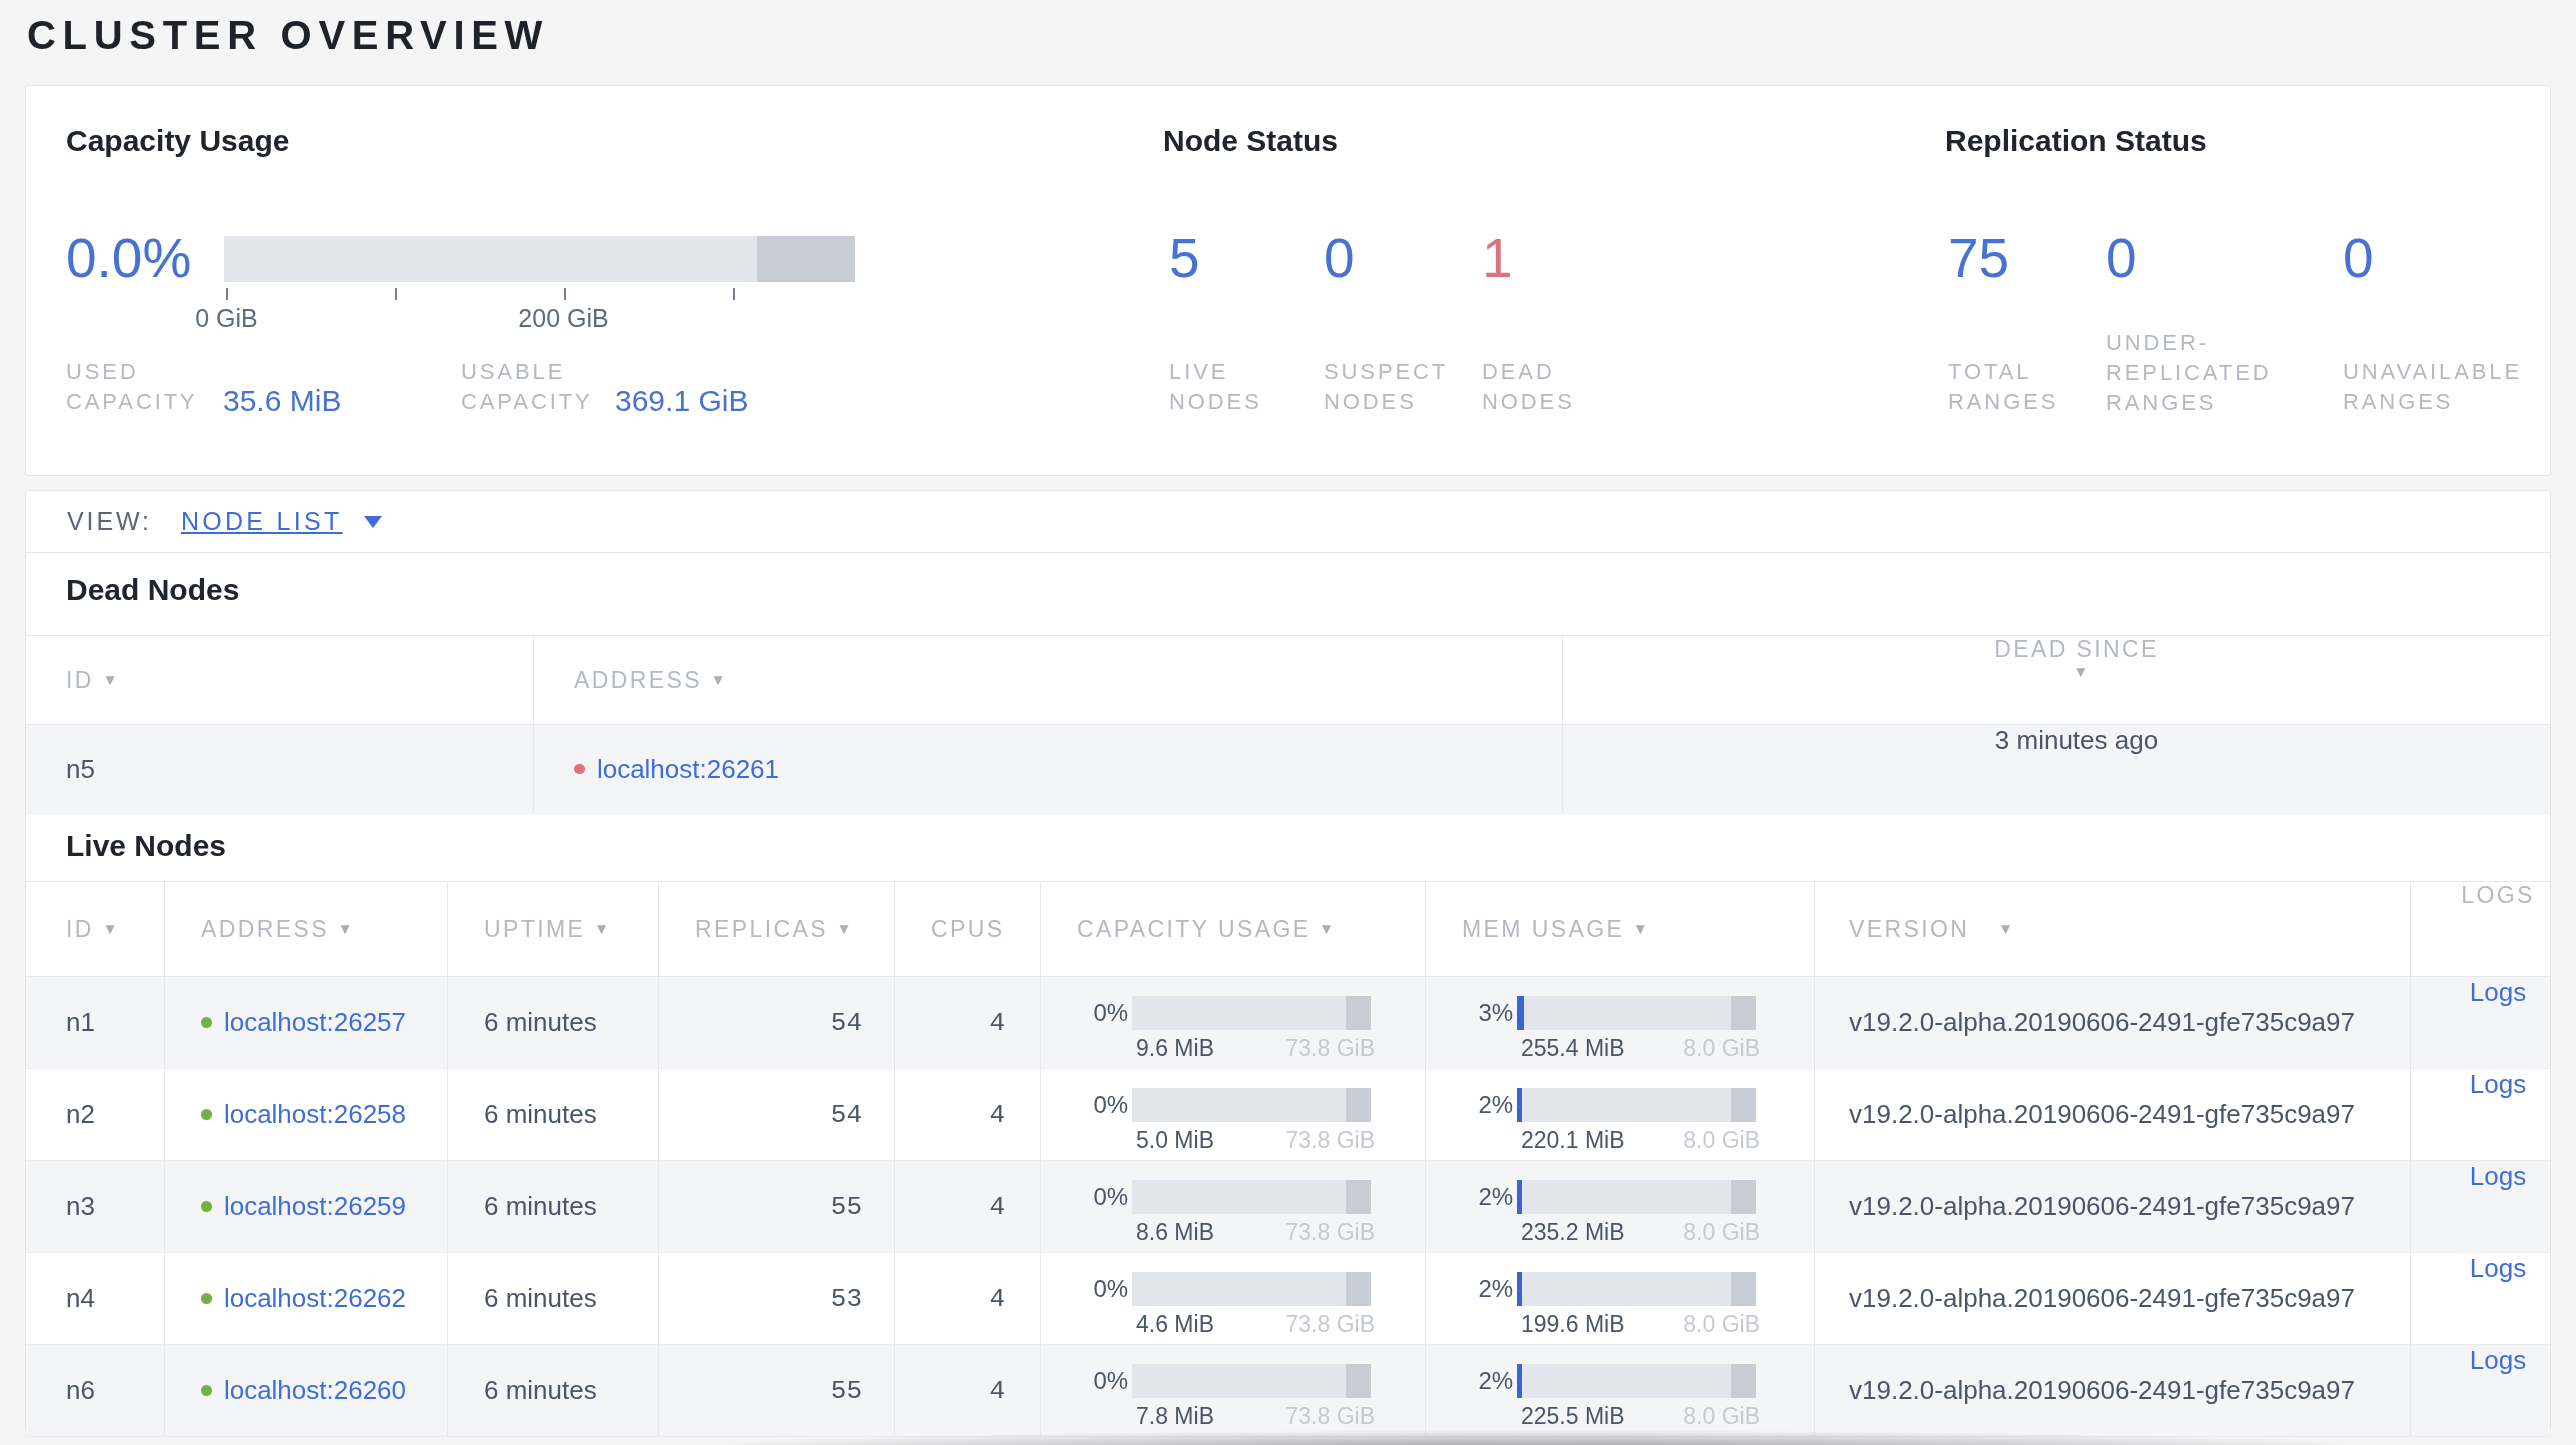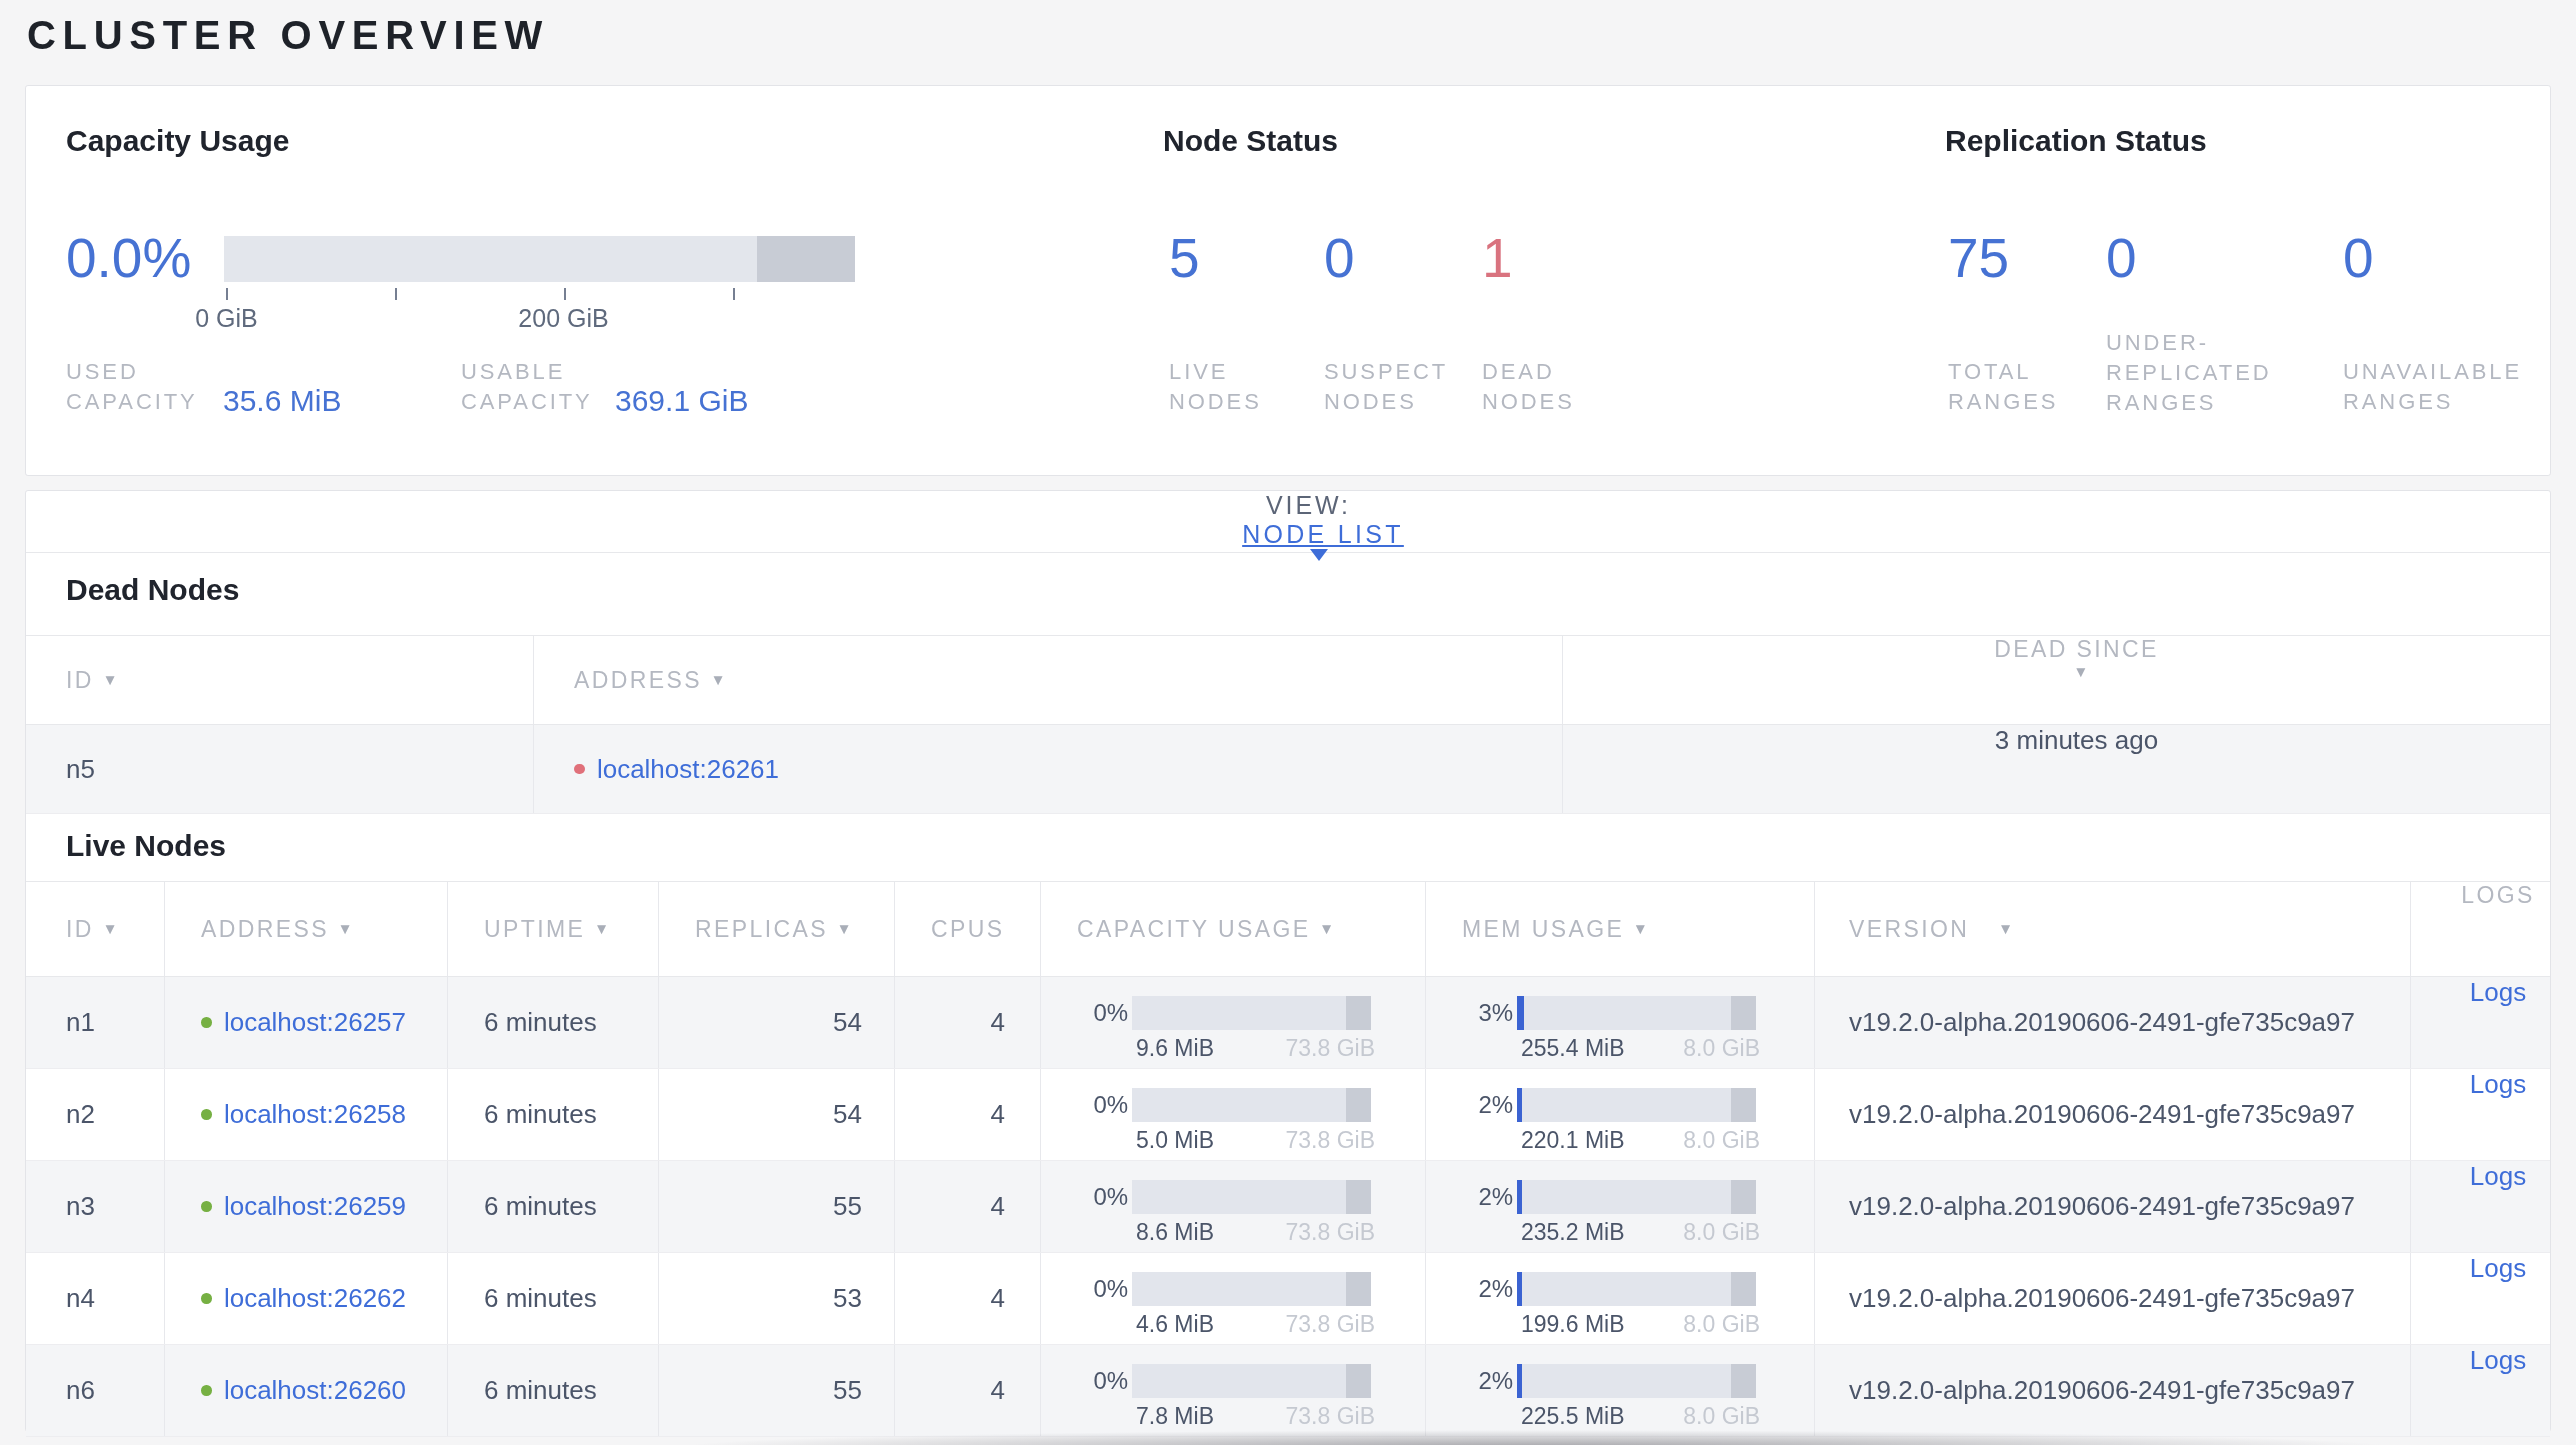--- a/index.html
+++ b/index.html
@@ -27,21 +27,21 @@
   .gauge-fill { position:absolute; left:0; top:0; height:100%; background:#4672d3; }
   .tick { position:absolute; top:202px; width:1.9px; height:12.4px; background:#767f92; }
   .tick-label { position:absolute; top:218px; width:153px; text-align:center; font-size:25px; color:#5f6a7d; }
 
   .stat-label { position:absolute; font-size:22px; letter-spacing:2.9px; line-height:30px;
     font-weight:500; color:#b4b8c1; }
   .stat-value { position:absolute; top:298px; font-size:30px; font-weight:500; color:#4672d3; }
 
   
   .view-bar { height:62px; border-bottom:1px solid #e7e8eb; display:flex; align-items:center;
-    padding-left:41px;flex-direction:column; }
+    padding-left:41px; }
   .view-label { font-size:25px; letter-spacing:2.9px; color:#5c6577; }
   .view-selected { margin-left:29px; font-size:25px; letter-spacing:3.3px; color:#3e6dd8; cursor:pointer;text-decoration:underline; }
   .view-caret { margin-left:21px; width:0; height:0; border-left:9.5px solid transparent;
     border-right:9.5px solid transparent; border-top:12.4px solid #3e6dd8; }
 
   .table-heading { font-size:30px; font-weight:600; color:#20242d; padding-left:40px; }
   .dead-heading { padding-top:20px; height:82px; }
   .live-heading { padding-top:15.3px; height:67px; }
 
   
@@ -67,21 +67,21 @@
 
   
   .live .c-id{width:139px;} .live .c-addr{width:283px;} .live .c-up{width:211px;}
   .live .c-rep{width:236px;} .live .c-cpu{width:146px;} .live .c-cap{width:385px;}
   .live .c-mem{width:389px;} .live .c-ver{width:596px;} .live .c-logs{width:140px;}
   .live .tr.head { height:95px; }
   .live .tr.body { height:92px; }
   .live .td { padding-left:36px; display:flex; align-items:center; height:100%; }
   .live .td.c-id { padding-left:40px; }
   .live .td.c-ver, .live .td.c-logs { padding-left:34px;gap:20px; }
-  .live .td.num { justify-content:flex-end; padding-left:0; padding-right:32px; }
+  .live .td.num { justify-content:flex-end; padding-left:0; padding-right:32px;font-family:Liberation Mono, monospace; }
   .live .td.c-cpu.num { padding-right:35px; }
   .live .td.usage { display:block; padding-left:0; }
 
   .usage-top { display:flex; align-items:center; margin-top:19px; height:34px; }
   .usage-pct { width:91px; text-align:right; padding-right:3.8px; font-size:24px; color:#4b5569; flex:none; }
   .bar-track { position:relative; width:239px; height:34px; background:#e2e5ec; overflow:hidden; }
   .bar-dark { position:absolute; right:0; top:0; width:25px; height:100%; background:#c8ccd5; }
   .bar-fill { position:absolute; left:0; top:0; height:100%; background:#3b63d2; }
   .usage-bottom { margin-left:95px; width:239px; display:flex; justify-content:space-between;
     margin-top:4.8px; font-size:23px; }

